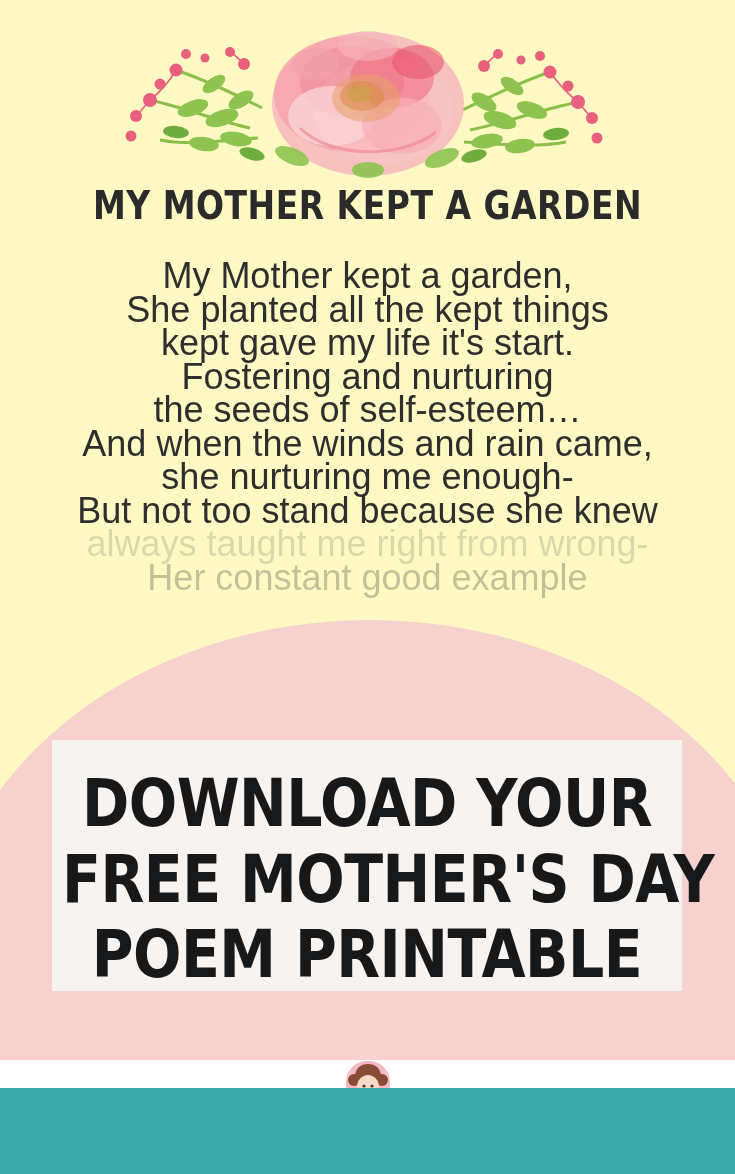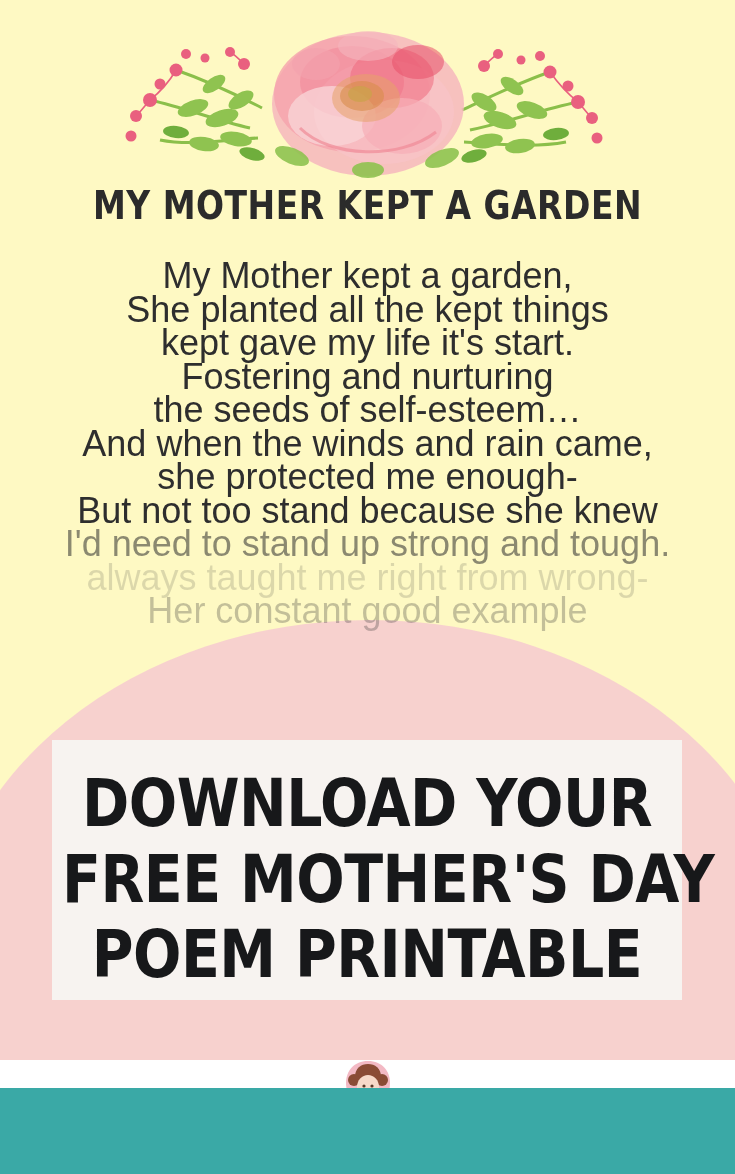--- a/index.html
+++ b/index.html
@@ -88,21 +88,21 @@
   .fade-2 { opacity: 0.28; }
   .fade-3 { opacity: 0.16; }
 
   
   .overlay-band {
     position: absolute;
     left: 52px;
     top: 740px;
     width: 630px;
     background: #f7f3f0;
-    padding: 26px 10px 39px 10px;
+    padding: 26px 10px 30px 10px;
     box-sizing: border-box;
     text-align: center;
   }
   .overlay-title {
     font-family: "DejaVu Sans", sans-serif;
     font-weight: bold;
     font-size: 57px;
     line-height: 65px;
     letter-spacing: -0.5px;
     color: #17181a;
@@ -249,23 +249,22 @@
 
     <div class="poem-wrap">
       <div class="poem-title">My Mother Kept a Garden</div>
       <div class="poem-body">
         <span class="ln">My Mother kept a garden,</span>
         <span class="ln">She planted all the kept things</span>
         <span class="ln">kept gave my life it's start.</span>
         <span class="ln">Fostering and nurturing</span>
         <span class="ln">the seeds of self-esteem…</span>
         <span class="ln">And when the winds and rain came,</span>
-        <span class="ln">she protected me enough-</span>
+        <span class="ln">she nurturing me enough-</span>
         <span class="ln">But not too stand because she knew</span>
-        <span class="ln fade-1">I'd need to stand up strong and tough.</span>
         <span class="ln fade-3">always taught me right from wrong-</span>
         <span class="ln fade-2">Her constant good example</span>
       </div>
     </div>
   </div>
 
   <div class="overlay-band">
     <div class="overlay-title">
       <span class="tl">DOWNLOAD YOUR</span>
       <span class="tl">FREE MOTHER'S DAY</span>

